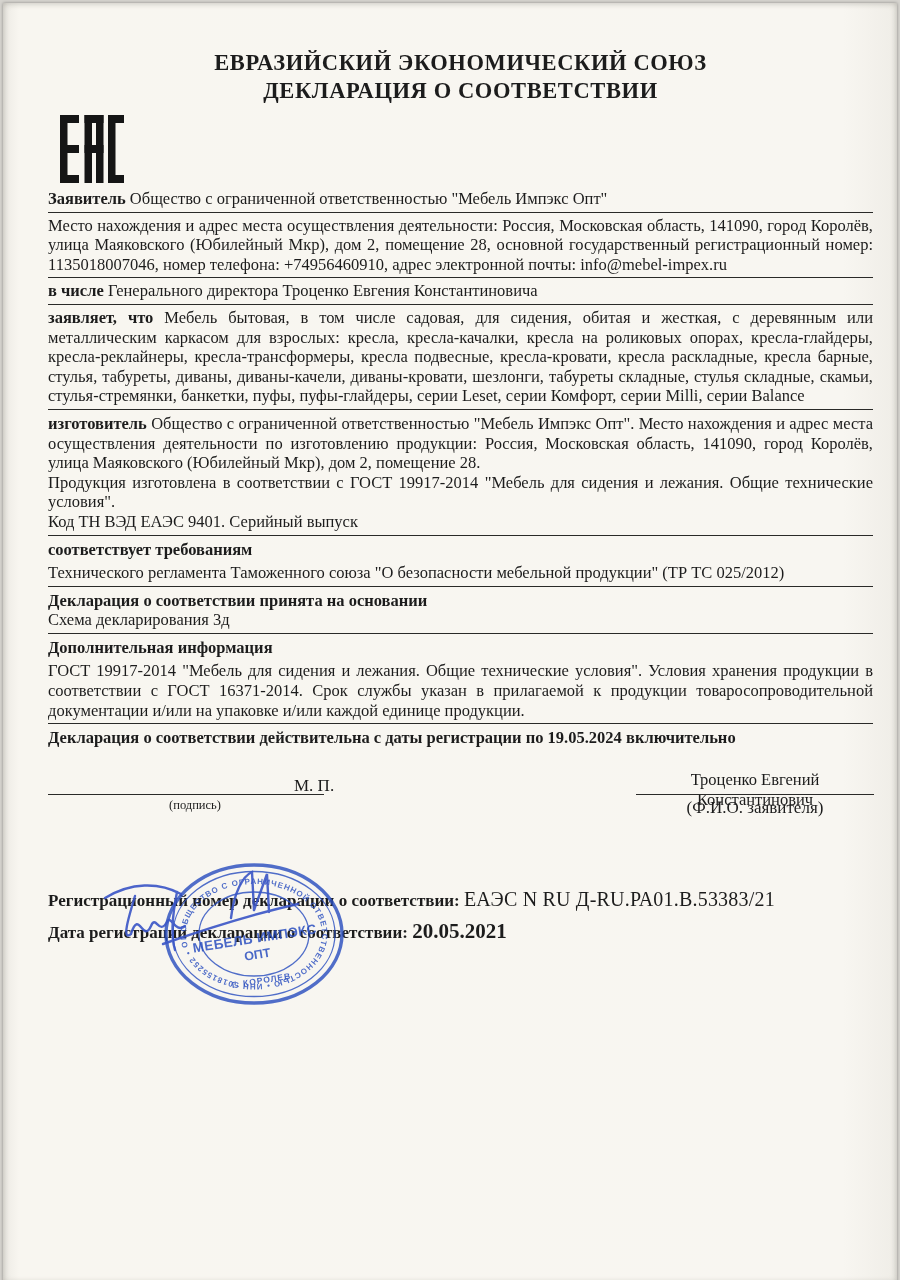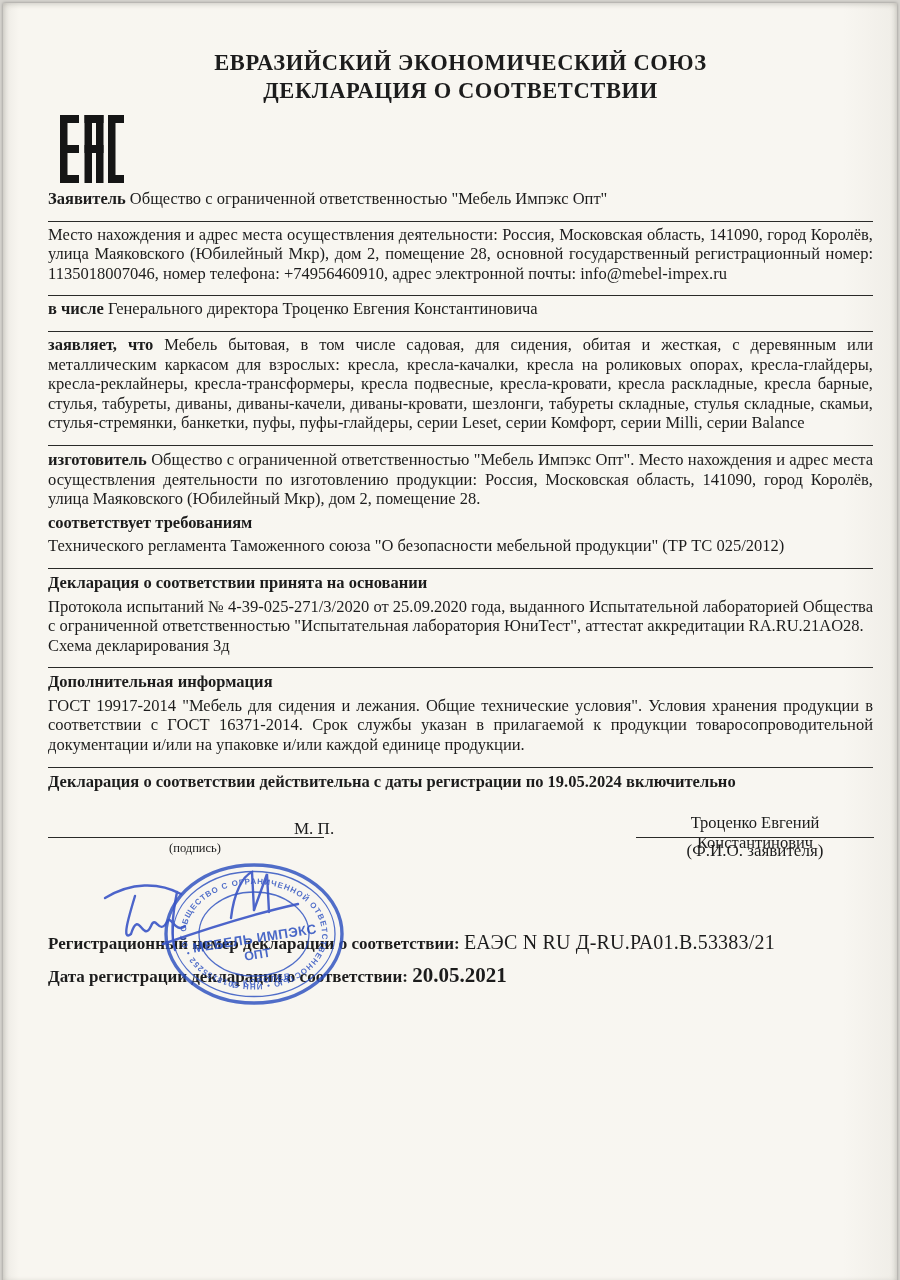--- a/index.html
+++ b/index.html
@@ -26,21 +26,21 @@
     text-align:center;
     font-weight:bold;
     font-size:22.5px;
     line-height:28px;
     letter-spacing:.6px;
     margin:0;
   }
   .eac{margin:10px 0 6px 12px;height:68px;}
   p{margin:0;font-size:16.5px;line-height:19.6px;}
   .just{text-align:justify;}
-  .rule{border-bottom:1.8px solid #2a2a28;padding-bottom:12px;margin-bottom:3px;}
+  .rule{border-bottom:1.8px solid #2a2a28;padding-bottom:3px;margin-bottom:3px;}
   b.lead{font-weight:bold;}
   .sect{margin-top:4px;}
   .heading{font-weight:bold;font-family:Liberation Serif, serif;}
   .validity{font-weight:bold;margin-top:4px;}
   .sig-row{position:relative;height:82px;margin-top:14px;}
   .sig-line-left{position:absolute;left:0;top:32px;width:276px;border-bottom:1.6px solid #2a2a28;}
   .sig-caption-left{position:absolute;left:72px;top:36px;width:150px;text-align:center;font-size:12.5px;}
   .mp{position:absolute;left:246px;top:14px;font-size:17px;}
   .sig-name{position:absolute;left:588px;top:8px;width:238px;text-align:center;font-size:16.5px;}
   .sig-line-right{position:absolute;left:588px;top:32px;width:238px;border-bottom:1.6px solid #2a2a28;}
@@ -84,29 +84,30 @@
     <p class="rule"><b class="lead">Заявитель </b><span>Общество с ограниченной ответственностью "Мебель Импэкс Опт"</span></p>
 
     <p class="just rule"><span>Место нахождения и адрес места осуществления деятельности: Россия, Московская область, 141090, город Королёв, улица Маяковского (Юбилейный Мкр), дом 2, помещение 28, основной государственный регистрационный номер: 1135018007046, номер телефона: +74956460910, адрес электронной почты: info@mebel-impex.ru</span></p>
 
     <p class="rule"><b class="lead">в числе </b><span>Генерального директора Троценко Евгения Константиновича</span></p>
 
     <p class="just rule"><b class="lead">заявляет, что </b><span>Мебель бытовая, в том числе садовая, для сидения, обитая и жесткая, с деревянным или металлическим каркасом для взрослых: кресла, кресла-качалки, кресла на роликовых опорах, кресла-глайдеры, кресла-реклайнеры, кресла-трансформеры, кресла подвесные, кресла-кровати, кресла раскладные, кресла барные, стулья, табуреты, диваны, диваны-качели, диваны-кровати, шезлонги, табуреты складные, стулья складные, скамьи, стулья-стремянки, банкетки, пуфы, пуфы-глайдеры, серии Leset, серии Комфорт, серии Milli, серии Balance</span></p>
 
     <p class="just sect"><b class="lead">изготовитель </b><span>Общество с ограниченной ответственностью "Мебель Импэкс Опт". Место нахождения и адрес места осуществления деятельности по изготовлению продукции: Россия, Московская область, 141090, город Королёв, улица Маяковского (Юбилейный Мкр), дом 2, помещение 28.</span></p>
 
+    <p class="just"><span>Продукция изготовлена в соответствии с ГОСТ 19917-2014 "Мебель для сидения и лежания. Общие технические условия".</span></p>
 
+    <p class="rule"><span>Код ТН ВЭД ЕАЭС 9401. Серийный выпуск</span></p>
 
     <p class="heading sect">соответствует требованиям</p>
 
     <p class="just rule sect"><span>Технического регламента Таможенного союза "О безопасности мебельной продукции" (ТР ТС 025/2012)</span></p>
 
     <p class="heading sect">Декларация о соответствии принята на основании</p>
 
-    <p class="just sect"><span>Протокола испытаний № 4-39-025-271/3/2020 от 25.09.2020 года, выданного Испытательной лабораторией Общества с ограниченной ответственностью "Испытательная лаборатория ЮниТест", аттестат аккредитации RA.RU.21AO28.</span></p>
 
     <p class="rule"><span>Схема декларирования 3д</span></p>
 
     <p class="heading sect">Дополнительная информация</p>
 
     <p class="just rule sect"><span>ГОСТ 19917-2014 "Мебель для сидения и лежания. Общие технические условия". Условия хранения продукции в соответствии с ГОСТ 16371-2014. Срок службы указан в прилагаемой к продукции товаросопроводительной документации и/или на упаковке и/или каждой единице продукции.</span></p>
 
     <p class="validity">Декларация о соответствии действительна с даты регистрации по 19.05.2024 включительно</p>
 
     <div class="sig-row">

